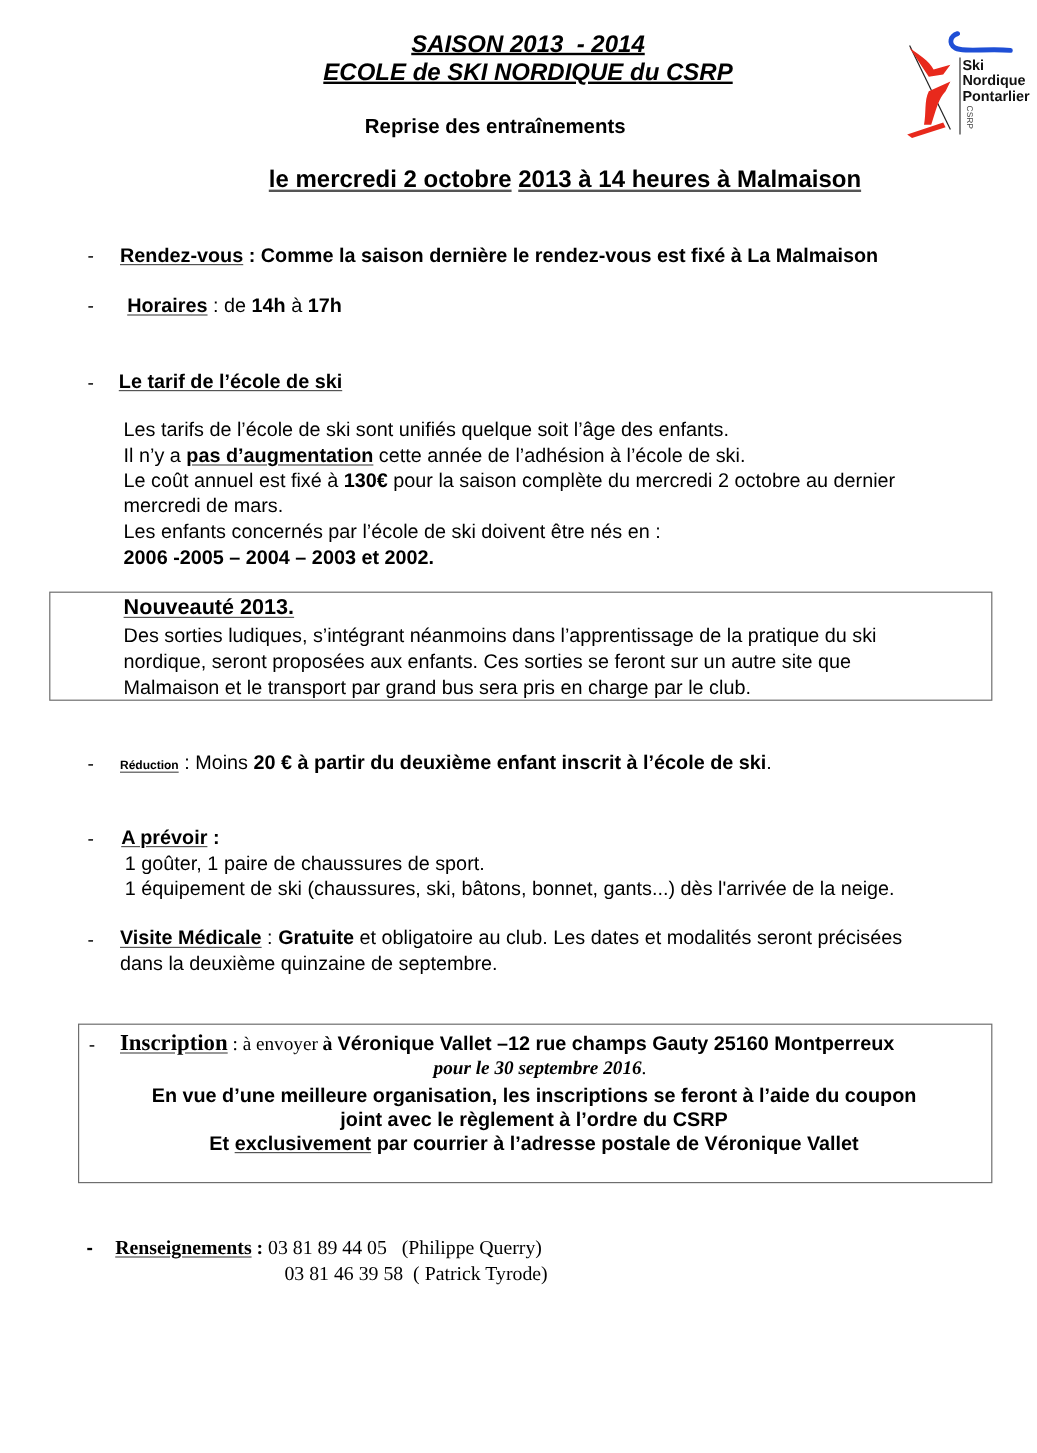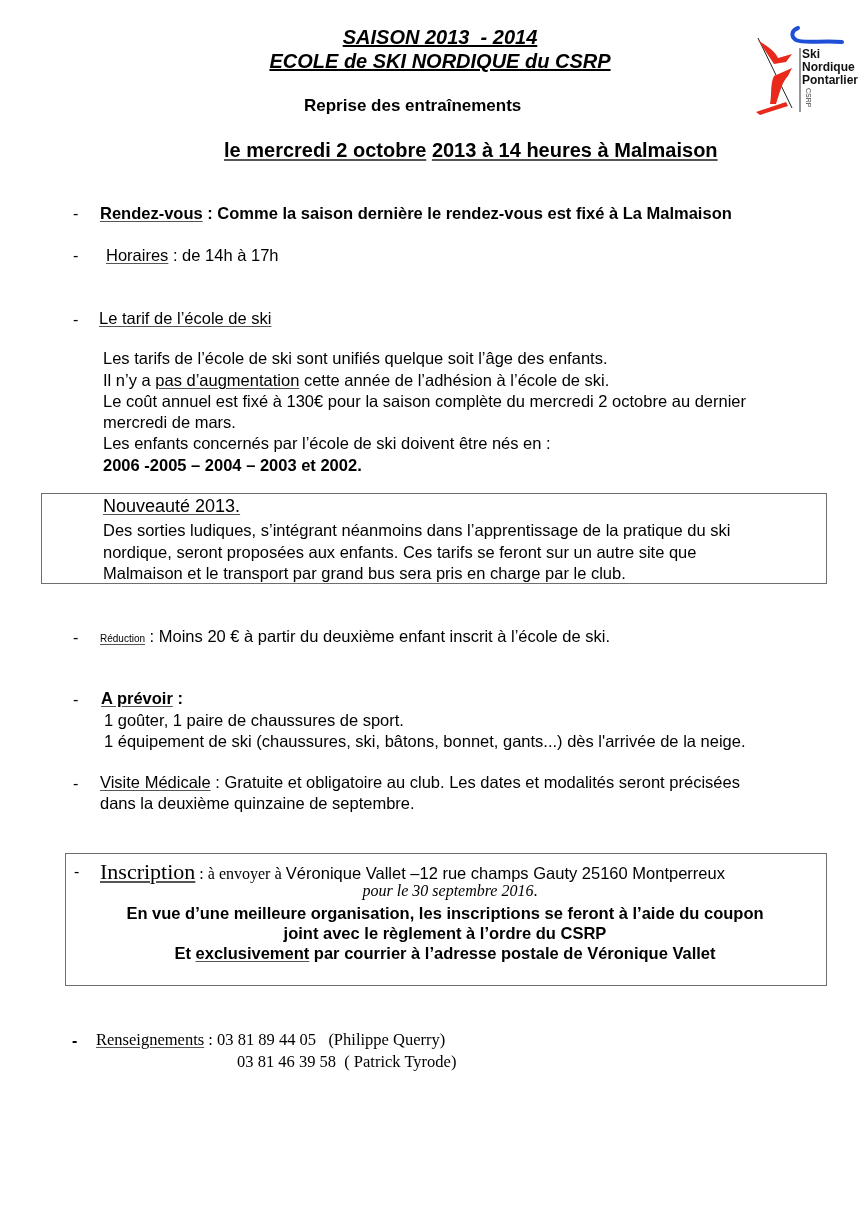--- a/index.html
+++ b/index.html
@@ -1,20 +1,20 @@
 <!DOCTYPE html>
 <html><head>
   <meta charset="utf-8">
   <style>
     html, body { margin: 0; padding: 0; background: #ffffff; }
     body { width: 864px; height: 1211px; position: relative; overflow: hidden;
            font-family: "Liberation Sans", sans-serif; color: #000; }
     .abs { position: absolute; white-space: nowrap; }
     .u { text-decoration: underline; text-decoration-color: #555; text-underline-offset: 2px; }
-    b { font-weight: normal; margin-top: 23px; }
+    b { font-weight: bold; margin-top: 23px; }
     .serif { font-family: "Liberation Serif", serif; }
 
     .title { left: 0; width: 800px; text-align: center; font-weight: bold; font-style: italic;
              font-size: 20px; text-decoration: underline; }
     .subtitle { font-weight: bold; font-size: 17px; }
     .date-line { font-weight: bold; font-size: 20px; }
 
     .dash { position: absolute; font-size: 16px; }
     .line { position: absolute; font-size: 16.5px; white-space: nowrap; }
     .small { font-size: 10px; }
@@ -74,21 +74,21 @@
 </div>
 <div class="line" style="left:103px; top:413px;">mercredi de mars.</div>
 <div class="line" style="left:103px; top:434px; font-weight:normal;">Les enfants concernés par l’école de ski doivent être nés en :</div>
 <div class="line" style="left:103px; top:456px; font-weight:bold;">2006 -2005 – 2004 – 2003  et 2002.</div>
 
 <div class="box" style="left:41px; top:493px; width:784px; height:89px;"></div>
 <div class="line" style="left:103px; top:496px; font-size:18px;">
   <b class="u">Nouveauté 2013.</b>
 </div>
 <div class="line" style="left:103px; top:521px;">Des sorties ludiques, s’intégrant néanmoins dans l’apprentissage de la pratique du ski</div>
-<div class="line" style="left:103px; top:543px;">nordique, seront proposées aux enfants. Ces tarifs se feront sur un autre site que</div>
+<div class="line" style="left:103px; top:543px;">nordique, seront proposées aux enfants. Ces sorties se feront sur un autre site que</div>
 <div class="line" style="left:103px; top:564px;text-align:center;">Malmaison et le transport par grand bus sera pris en charge par le club.</div>
 
 <div class="dash" style="left:73px; top:629px;">-</div>
 <div class="line" style="left:100px; top:627px;">
   <b class="u small">Réduction</b><span> : Moins </span><b>20 € à partir du deuxième enfant inscrit à l’école de ski</b><span>.</span>
 </div>
 
 <div class="dash" style="left:73px; top:691px;">-</div>
 <div class="line" style="left:101px; top:689px; font-weight:bold;">
   <span class="u">A prévoir</span><span> :</span>
@@ -98,21 +98,21 @@
 
 <div class="dash" style="left:73px; top:775px;">-</div>
 <div class="line" style="left:100px; top:773px;">
   <b class="u">Visite Médicale</b><span> : </span><b>Gratuite</b><span> et obligatoire au club. Les dates et modalités seront précisées</span>
 </div>
 <div class="line" style="left:100px; top:794px;">dans la deuxième quinzaine de septembre.</div>
 
 <div class="box" style="left:65px; top:853px; width:760px; height:131px;"></div>
 <div class="dash" style="left:74px; top:863px;">-</div>
 <div class="line" style="left:100px; top:859px;">
-  <b class="u serif" style="font-size:22px;">Inscription</b><span class="serif" style="font-size:16px;"> : à envoyer </span><b class="serif">à </b><b>Véronique Vallet –12 rue champs Gauty  25160 Montperreux</b>
+  <b class="u serif" style="font-size:19px;">Inscription</b><span class="serif" style="font-size:16px;"> : à envoyer </span><b class="serif">à </b><b>Véronique Vallet –12 rue champs Gauty  25160 Montperreux</b>
 </div>
 <div class="abs serif" style="left:0; width:900px; text-align:center; top:882px; font-size:16px;">
   <b><i>pour le 30 septembre 2016</i></b><span>.</span>
 </div>
 <div class="abs" style="left:0; width:890px; text-align:center; top:904px; font-weight:bold; font-size:16.5px;">En vue d’une meilleure organisation, les inscriptions se feront à l’aide du coupon</div>
 <div class="abs" style="left:0; width:890px; text-align:center; top:924px; font-weight:bold; font-size:16.5px;">joint avec le règlement à l’ordre du CSRP</div>
 <div class="abs" style="left:0; width:890px; text-align:center; top:944px; font-weight:bold; font-size:16.5px;">
   <span>Et  </span><span class="u">exclusivement</span><span> par courrier à l’adresse postale de Véronique Vallet</span>
 </div>
 

